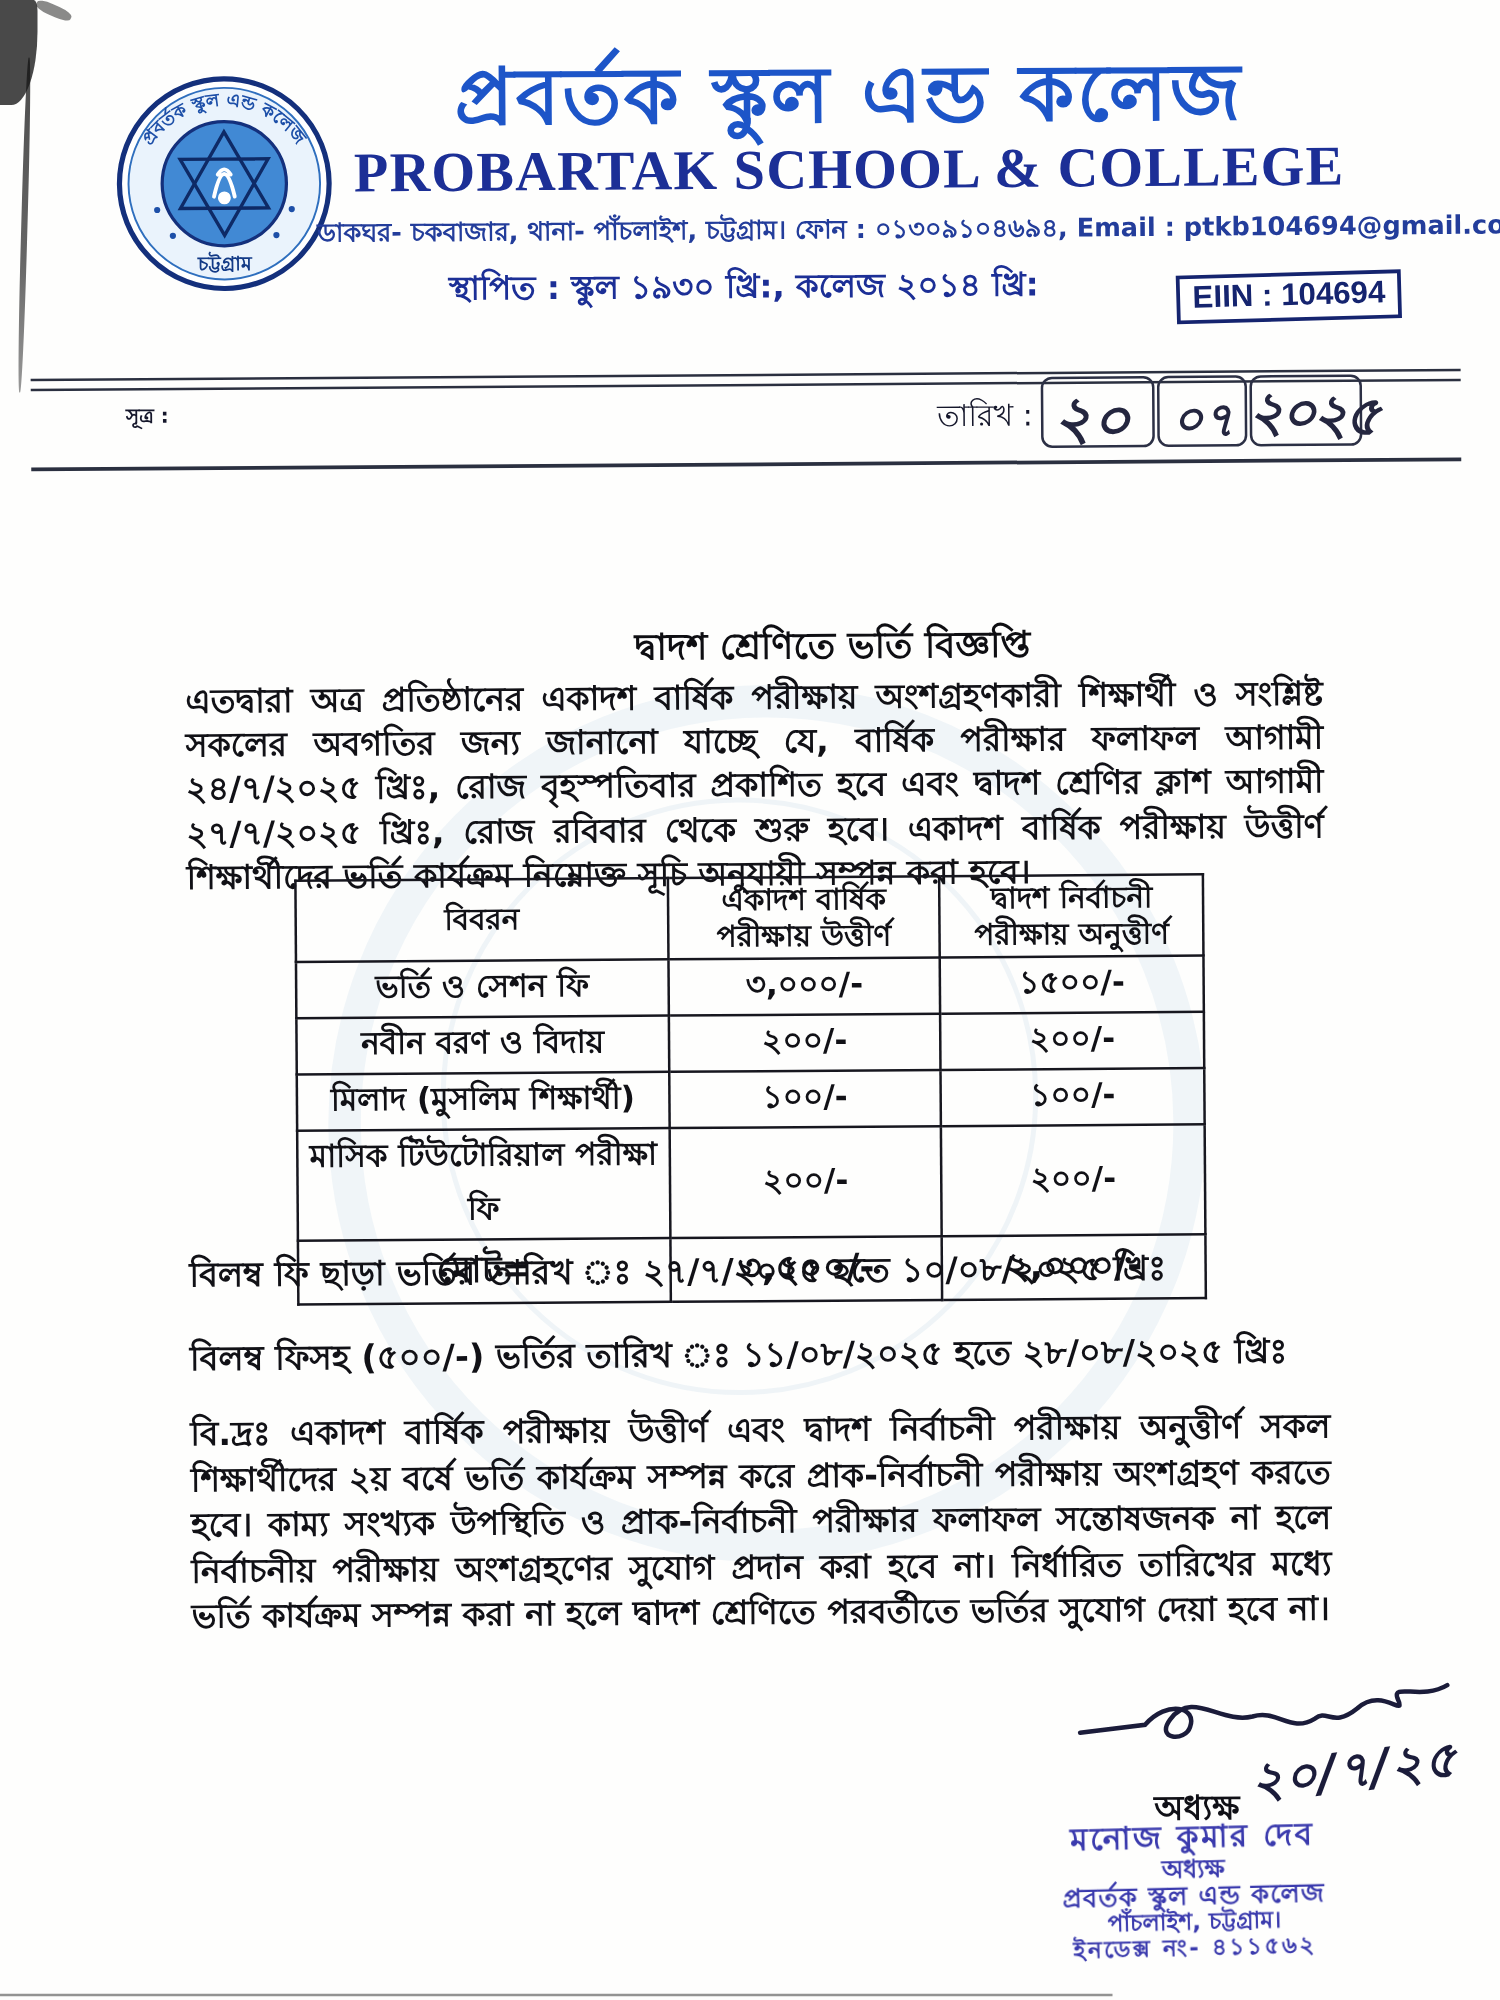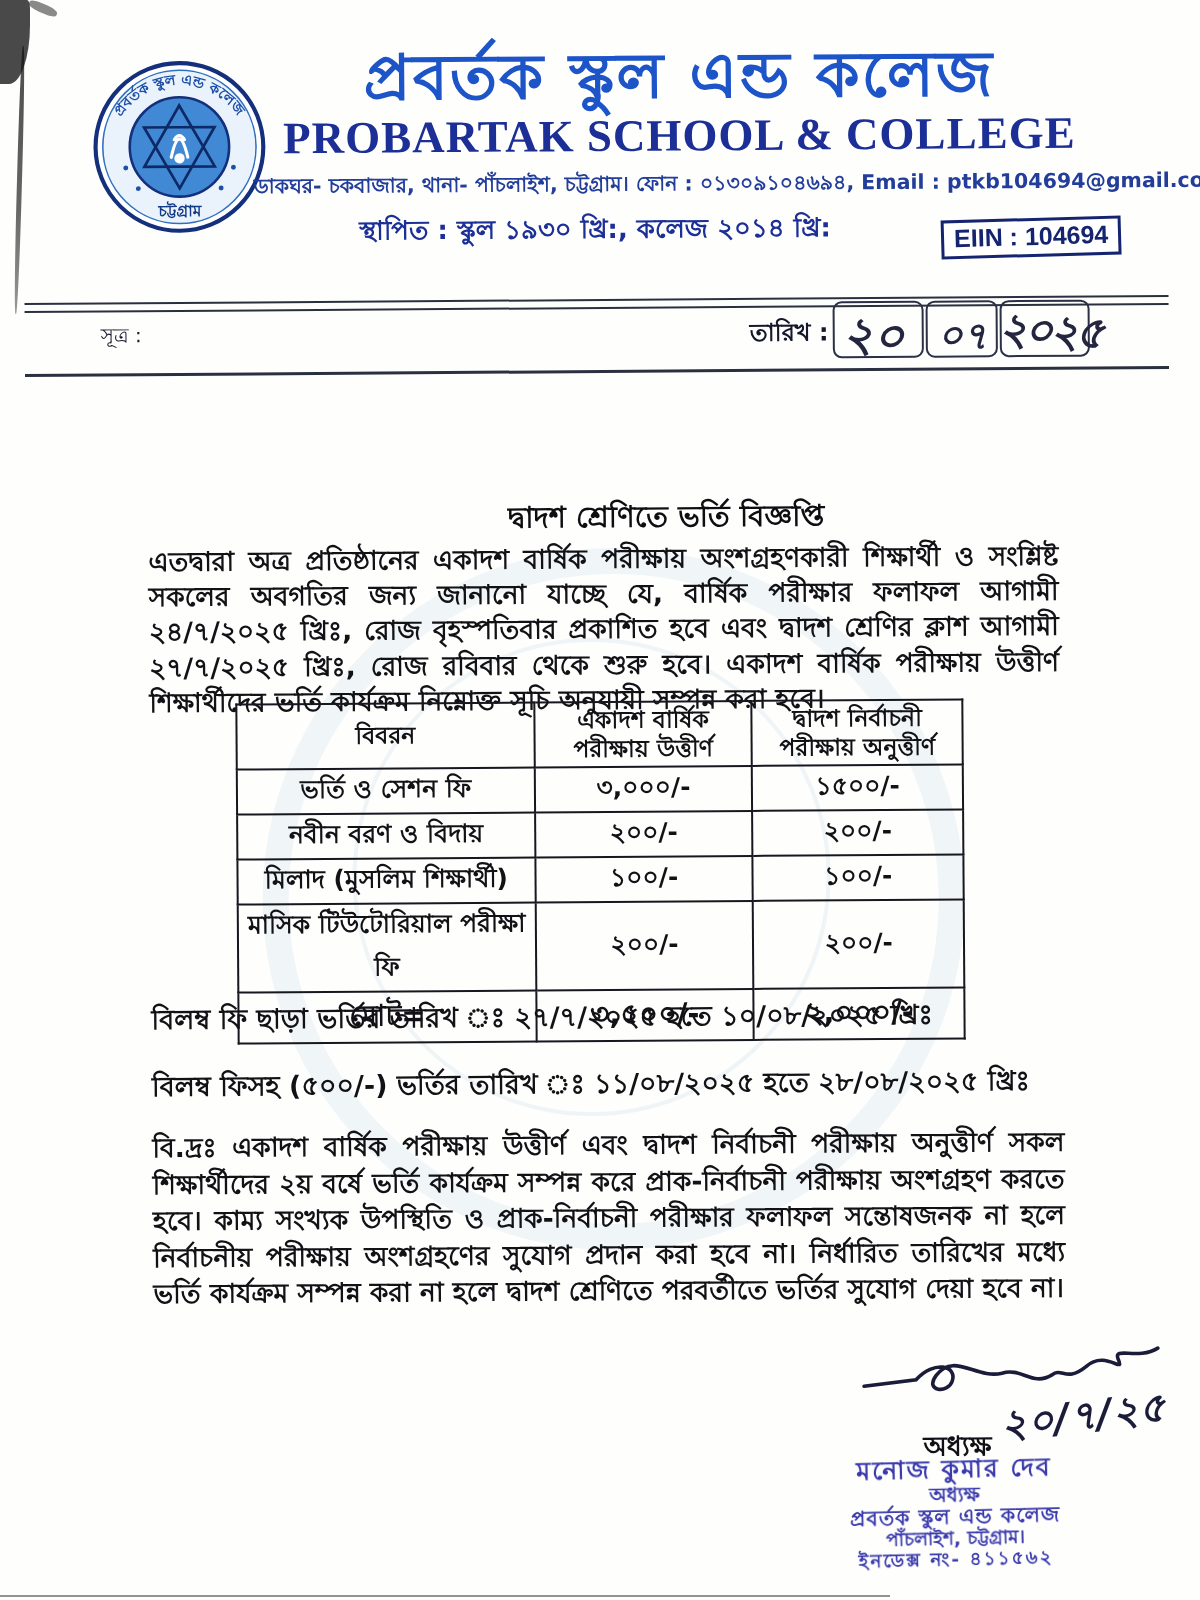--- a/index.html
+++ b/index.html
@@ -37,22 +37,22 @@
   .address { font-size:20.5px; font-weight:600; color:#233d9b; margin-top:7px; white-space:nowrap; }
   .est-row { font-size:26px; font-weight:bold; color:#1c2f96; margin-top:6px; margin-right:170px; }
   .eiin-box { position:absolute; left:945px; top:221px; border:3px solid #15246f;
     padding:1px 10px 3px 10px; font-family:"Liberation Sans", sans-serif;
     font-size:25px; font-weight:bold; color:#15246f; transform:rotate(-1.2deg);
     background:#fff; white-space:nowrap; }
 
   
   .band-line { position:absolute; left:28px; right:28px; height:2px; background:#2b3040; }
   .bl1 { top:299px; } .bl2 { top:307px; } .bl3 { top:370px; height:2.5px; }
-  .ref-label { position:absolute; left:104px; top:317px; font-size:20px; font-weight:normal; color:#15172b; }
-  .date-label { position:absolute; left:753px; top:315px; font-size:24px; font-weight:bold; color:#15172b; }
+  .ref-label { position:absolute; left:104px; top:317px; font-size:16px; font-weight:bold; color:#15172b; }
+  .date-label { position:absolute; left:753px; top:315px; font-size:24px; font-weight:normal; color:#15172b; }
   .date-box { position:absolute; top:303px; height:53px; border:2.5px solid #2c3045; border-radius:9px; background:transparent; }
   .db1 { left:836px; width:87px; } .db2 { left:929px; width:68px; } .db3 { left:1003px; width:86px; }
   .hand { position:absolute; color:#24263f; font-style:italic; font-weight:600; white-space:nowrap; }
   .hd1 { left:846px; top:301px; font-size:47px; transform:rotate(4deg); }
   .hd2 { left:941px; top:308px; font-size:38px; transform:rotate(2deg); }
   .hd3 { left:1002px; top:301px; font-size:44px; letter-spacing:-3px; transform:rotate(3deg); }
 
   
   .notice-title { position:absolute; left:150px; top:494px; width:908px; padding-left:64px;
     text-align:center; font-size:29px; font-weight:bold; color:#0e0e12; }

